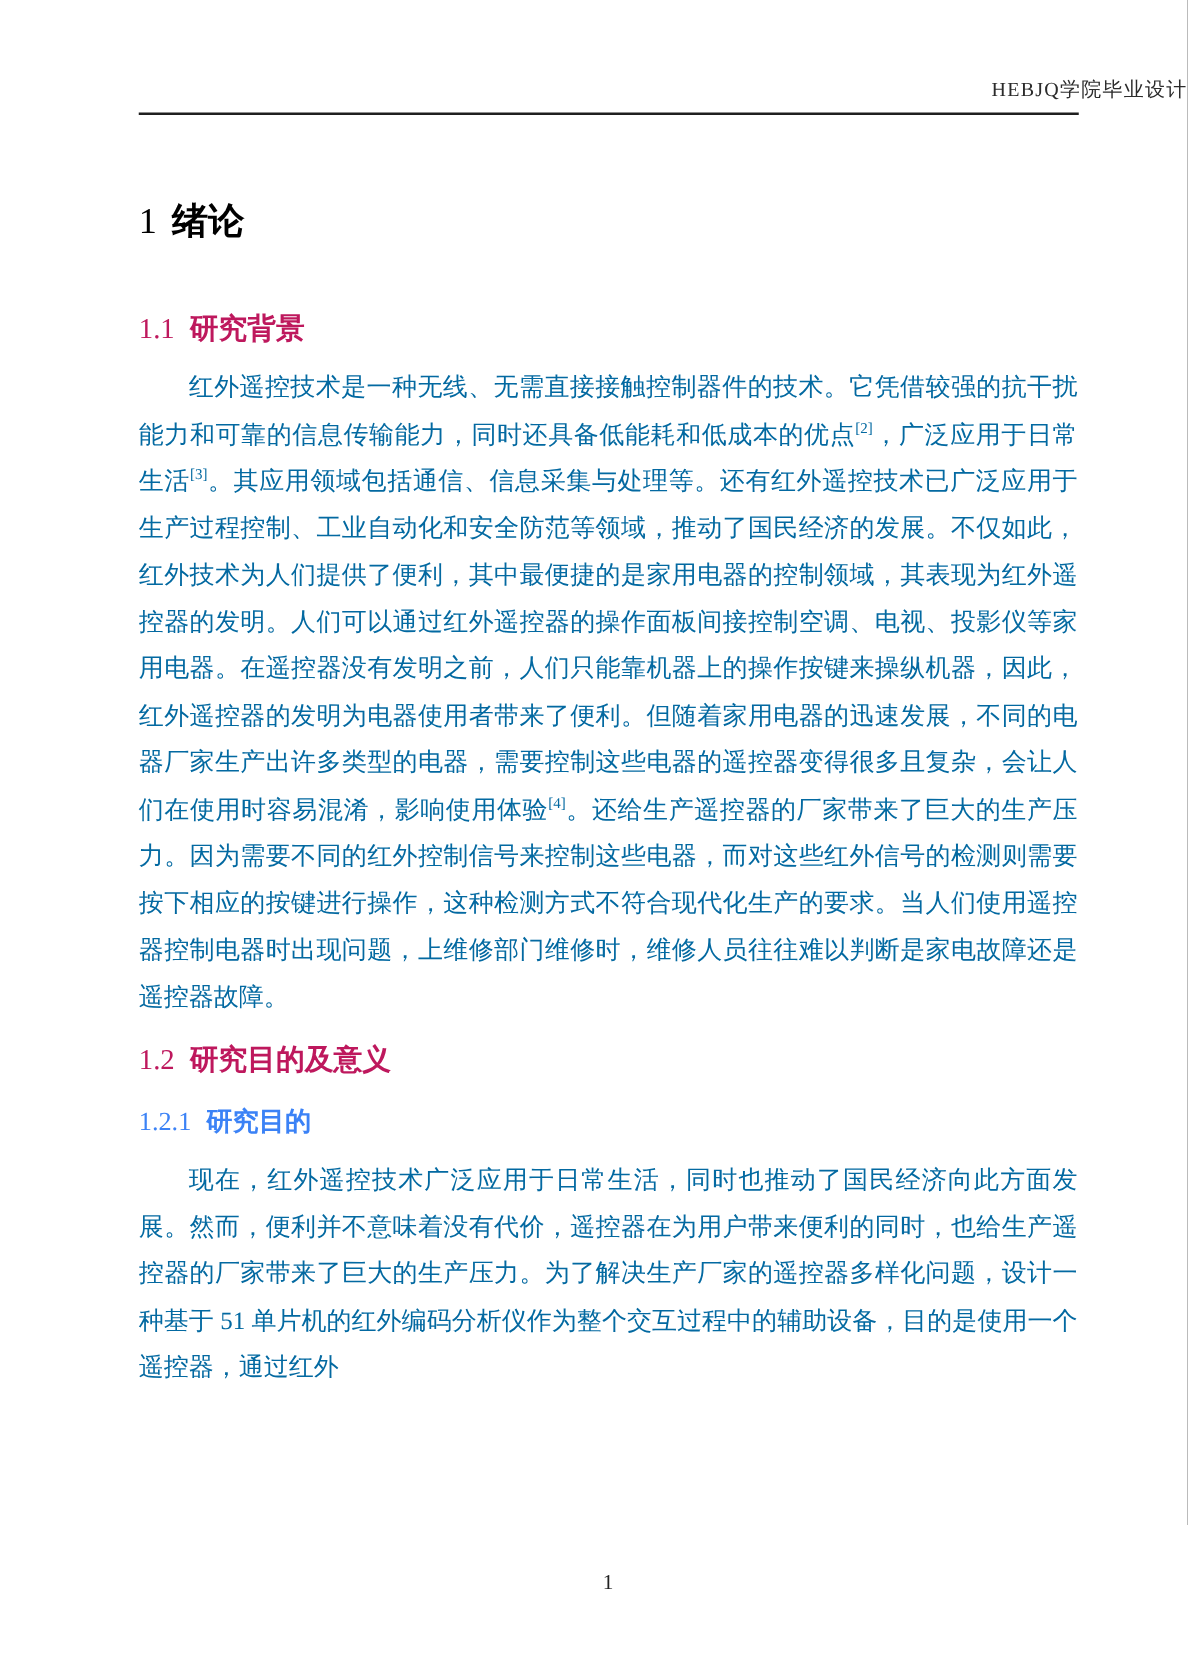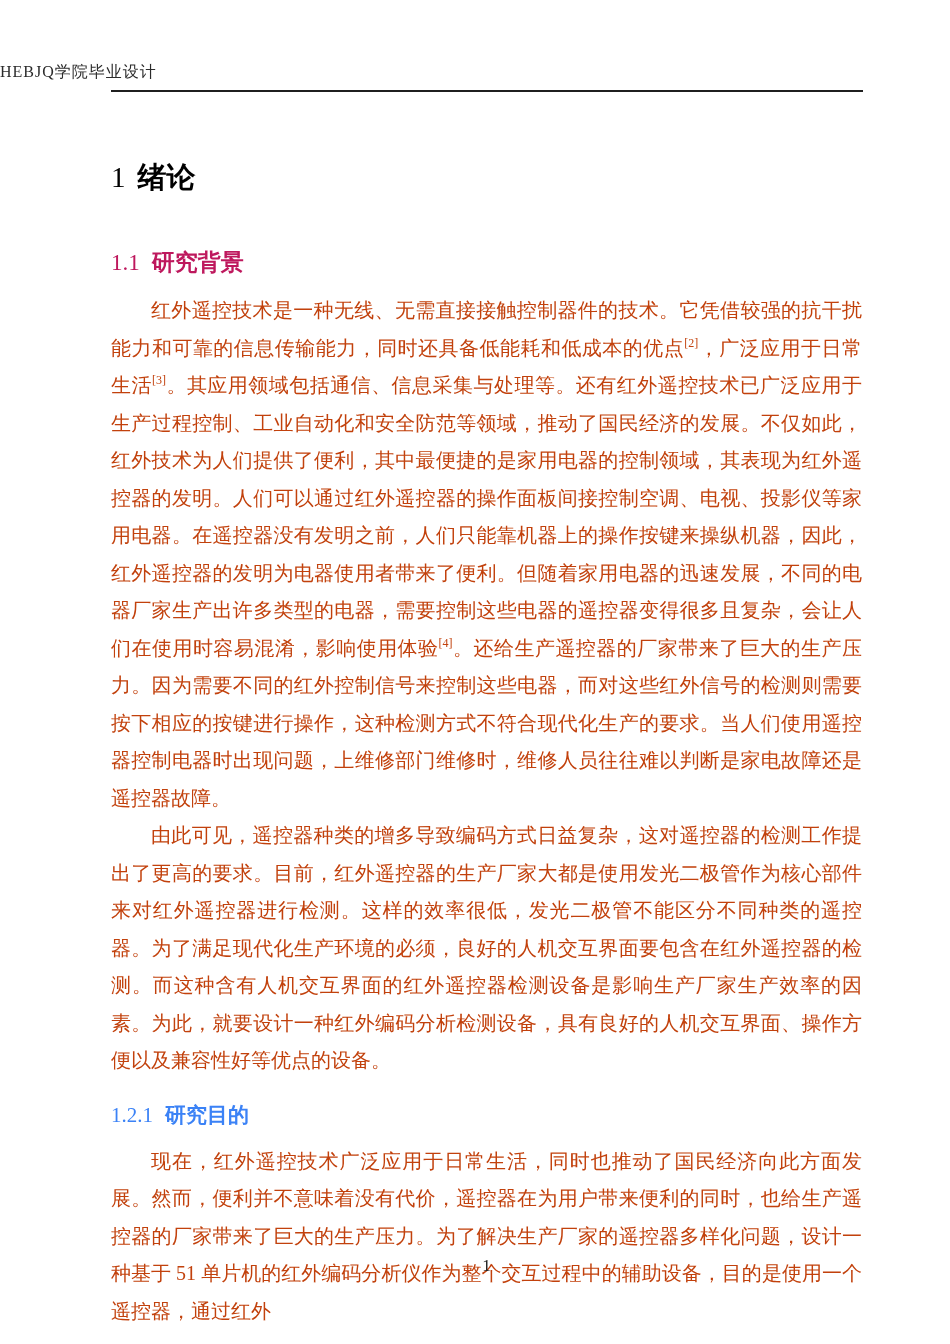--- a/index.html
+++ b/index.html
@@ -8,21 +8,21 @@
     width: 950px;
     height: 1344px;
     margin: 0 auto;
     background: #ffffff;
     color: #1a1a1a;
     font-family: "Liberation Serif", "DejaVu Serif", serif;
     overflow: hidden;
   }
   .running-head {
     padding-top: 62px;
-    text-align: left;
+    text-align: right;
     font-size: 16px;
     color: #2b2b2b;
     letter-spacing: 1px;
   }
   .head-rule {
     width: 752px;
     margin: 7px auto 0 111px;
     border: 0;
     border-top: 2px solid #1f1f1f;
   }
@@ -59,21 +59,21 @@
     font-family: "Liberation Serif", "DejaVu Serif", serif;
     font-weight: normal;
     margin-right: 12px;
   }
   p.body-p {
     margin: 0;
     font-size: 20px;
     line-height: 37.5px;
     text-align: justify;
     text-indent: 2em;
-    color: #c2410c;
+    color: #0369a1;
   }
   p.body-p.first { margin-top: 15px; }
   p.body-p sup {
     font-size: 12px;
     line-height: 0;
     vertical-align: super;
     font-family: "Liberation Serif", "DejaVu Serif", serif;
   }
   .page-number {
     position: absolute;
@@ -94,22 +94,22 @@
   <hr class="head-rule">
 
   <div class="content">
 
     <h1 class="doc-h1"><span class="h-num">1</span><span>绪论</span></h1>
 
     <h2 class="doc-h2"><span class="h-num">1.1</span><span>研究背景</span></h2>
 
     <p class="body-p first">红外遥控技术是一种无线、无需直接接触控制器件的技术。它凭借较强的抗干扰能力和可靠的信息传输能力，同时还具备低能耗和低成本的优点<sup>[2]</sup>，广泛应用于日常生活<sup>[3]</sup>。其应用领域包括通信、信息采集与处理等。还有红外遥控技术已广泛应用于生产过程控制、工业自动化和安全防范等领域，推动了国民经济的发展。不仅如此，红外技术为人们提供了便利，其中最便捷的是家用电器的控制领域，其表现为红外遥控器的发明。人们可以通过红外遥控器的操作面板间接控制空调、电视、投影仪等家用电器。在遥控器没有发明之前，人们只能靠机器上的操作按键来操纵机器，因此，红外遥控器的发明为电器使用者带来了便利。但随着家用电器的迅速发展，不同的电器厂家生产出许多类型的电器，需要控制这些电器的遥控器变得很多且复杂，会让人们在使用时容易混淆，影响使用体验<sup>[4]</sup>。还给生产遥控器的厂家带来了巨大的生产压力。因为需要不同的红外控制信号来控制这些电器，而对这些红外信号的检测则需要按下相应的按键进行操作，这种检测方式不符合现代化生产的要求。当人们使用遥控器控制电器时出现问题，上维修部门维修时，维修人员往往难以判断是家电故障还是遥控器故障。</p>
 
-    <p class="body-p">由此可见，遥控器种类的增多导致编码方式日益复杂，这对遥控器的检测工作提出了更高的要求。目前，红外遥控器的生产厂家大都是使用发光二极管作为核心部件来对红外遥控器进行检测。这样的效率很低，发光二极管不能区分不同种类的遥控器。为了满足现代化生产环境的必须，良好的人机交互界面要包含在红外遥控器的检测。而这种含有人机交互界面的红外遥控器检测设备是影响生产厂家生产效率的因素。为此，就要设计一种红外编码分析检测设备，具有良好的人机交互界面、操作方便以及兼容性好等优点的设备。</p>
 
+    <h2 class="doc-h2 tight"><span class="h-num">1.2</span><span>研究目的及意义</span></h2>
 
     <h3 class="doc-h3"><span class="h-num">1.2.1</span><span>研究目的</span></h3>
 
     <p class="body-p first">现在，红外遥控技术广泛应用于日常生活，同时也推动了国民经济向此方面发展。然而，便利并不意味着没有代价，遥控器在为用户带来便利的同时，也给生产遥控器的厂家带来了巨大的生产压力。为了解决生产厂家的遥控器多样化问题，设计一种基于 51 单片机的红外编码分析仪作为整个交互过程中的辅助设备，目的是使用一个遥控器，通过红外</p>
 
   </div>
 
   <div class="page-number">1</div>
 
 </div>

